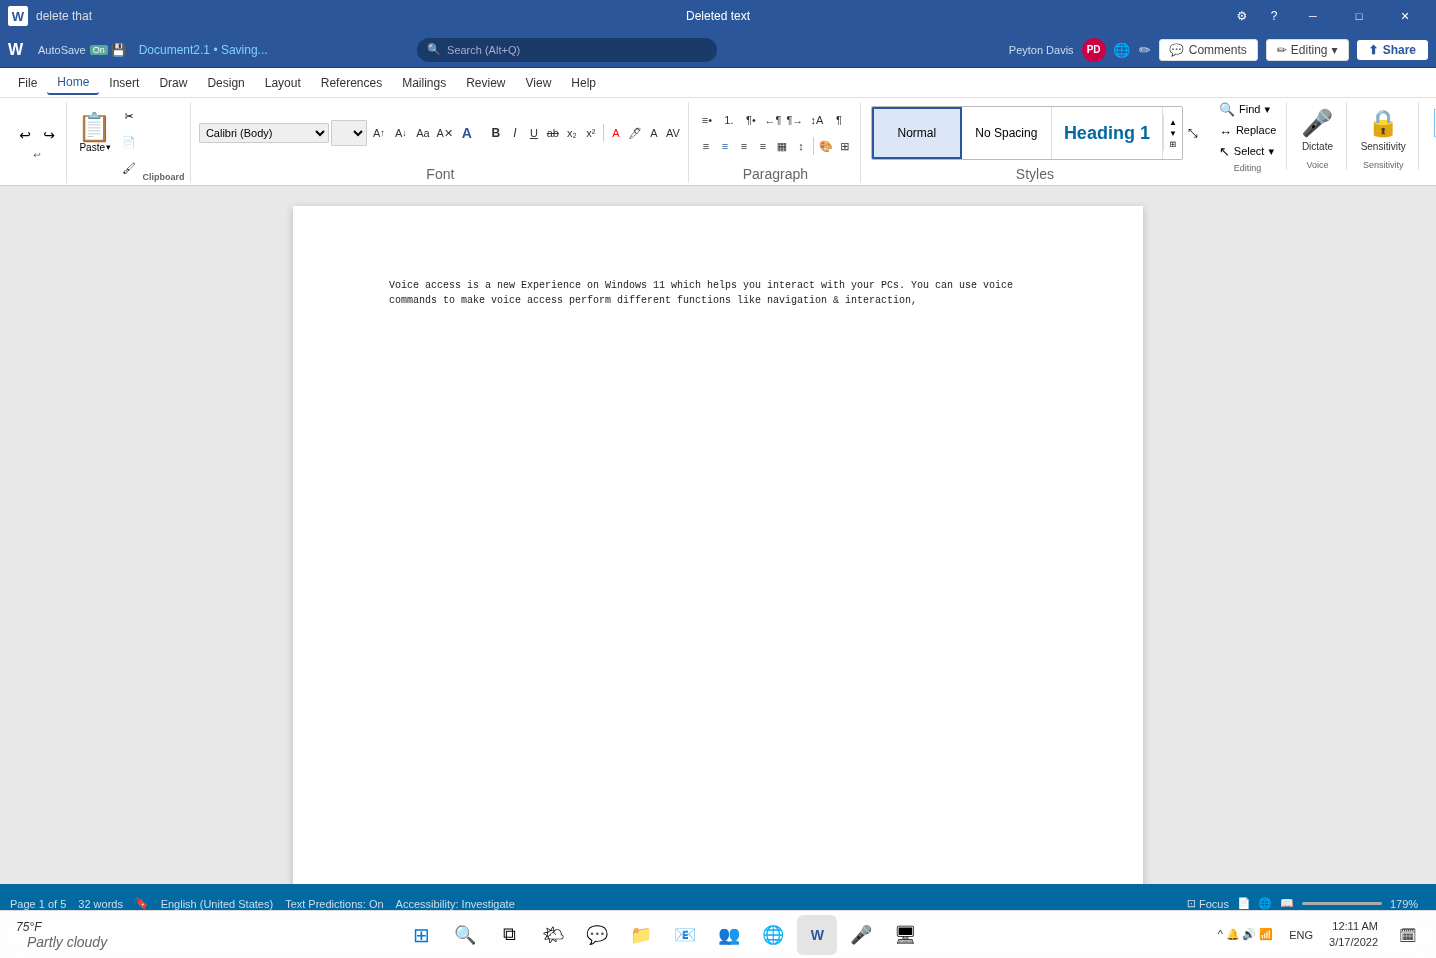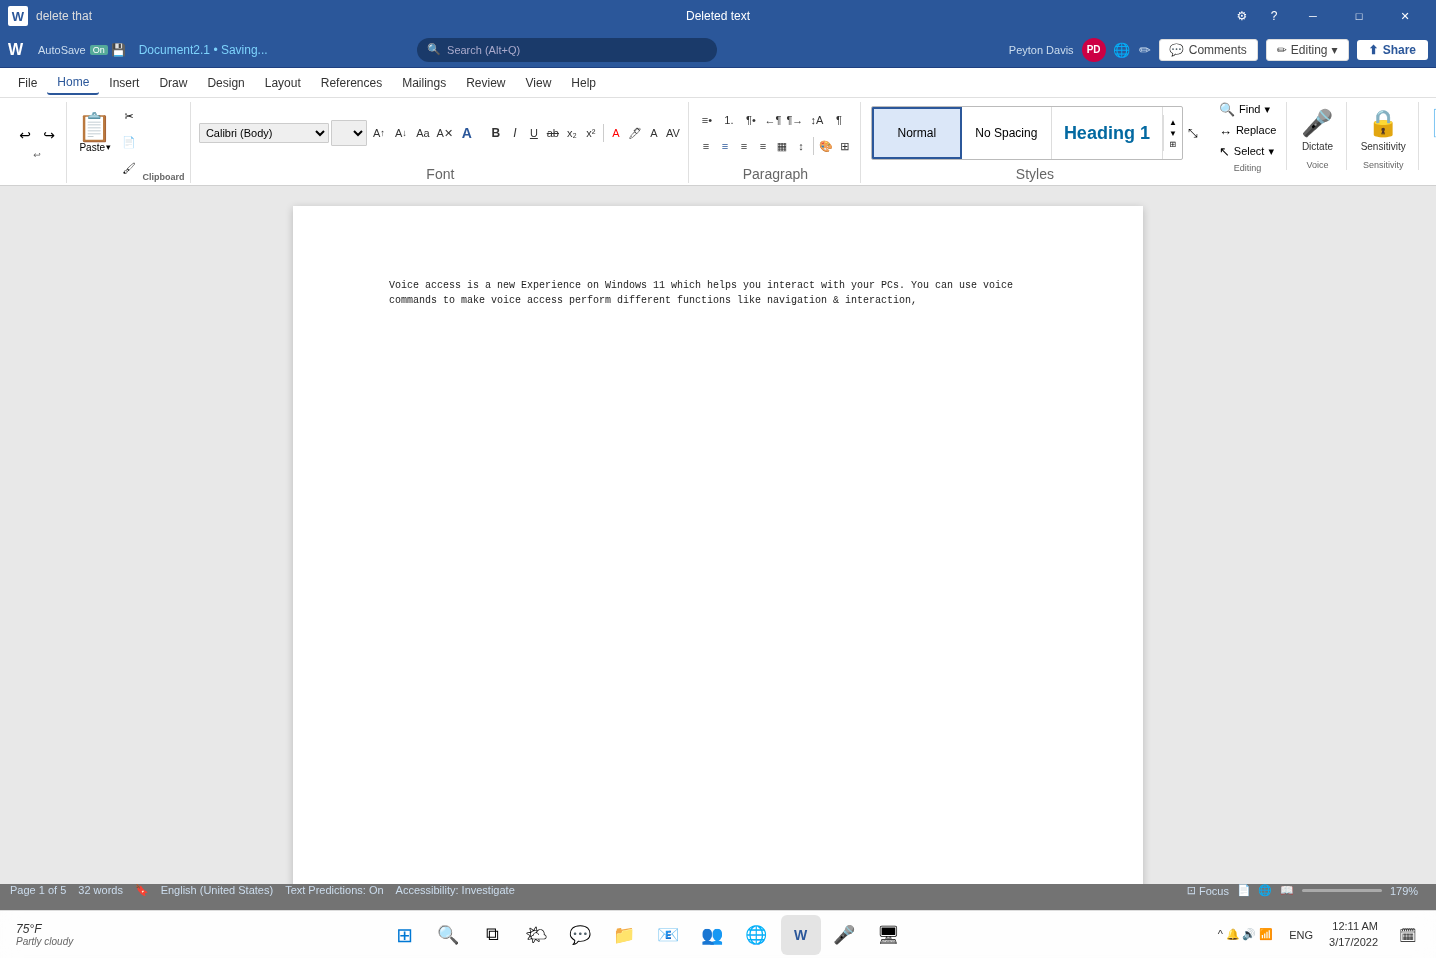--- a/index.html
+++ b/index.html
@@ -130,23 +130,23 @@
       background: white;
       box-shadow: 0 2px 8px rgba(0,0,0,0.2);
       padding: 72px 96px;
       position: relative;
     }
     #page-content { font-size: 10px; line-height: 1.5; color: #222; font-family: Liberation Mono, monospace; }
 
     
     #status-bar {
       height: 26px;
-      background: #737373;
-      display: flex;
-      align-items: flex-start;
+      background: #0369a1;
+      display: flex;
+      align-items: flex-end;
       padding: 0 10px;
       color: #cde;
       font-size: 11px;
       flex-shrink: 0;
       gap: 12px;
     }
     #status-bar .sb-item { display: flex; align-items: center; gap: 3px; cursor: pointer; }
     #status-bar .sb-right { margin-left: auto; display: flex; align-items: center; gap: 8px; }
     #status-bar .zoom-slider { width: 80px; height: 3px; background: #aaa; border-radius: 2px; }
     #status-bar .zoom-pct { min-width: 36px; text-align: right; }
@@ -163,21 +163,21 @@
       flex-shrink: 0;
       gap: 2px;
     }
     .tb-left { display: flex; align-items: center; gap: 4px; font-style: italic; }
     .tb-center { flex: 1; display: flex; justify-content: center; gap: 4px; }
     .tb-right { display: flex; align-items: center; gap: 4px; margin-left: auto; }
     .tb-btn { width: 40px; height: 40px; display: flex; align-items: center; justify-content: center; border-radius: 6px; cursor: pointer; font-size: 18px; }
     .tb-btn.active { background: rgba(0,0,0,0.1); }
     .tb-weather { display: flex; flex-direction: column; padding: 2px 8px; cursor: pointer; }
     .tb-temp { font-size: 12px; font-weight: 500; color: #333; }
-    .tb-cond { font-size: 10px; color: #666; }
+    .tb-cond { font-size: 14px; color: #666; margin-left: 11px; }
     .sys-tray { display: flex; align-items: center; gap: 4px; font-size: 11px; color: #333; padding: 2px 6px; cursor: pointer; }
     .clock { text-align: right; font-size: 11px; color: #333; line-height: 1.4; padding: 2px 6px; cursor: pointer; }
     .sep { width: 1px; height: 18px; background: #ccc; margin: 0 2px; }
   </style>
 </head>
 <body>
 
 <div id="title-bar">
   <div class="word-icon">W</div>
   <span class="voice-cmd">delete that</span>

